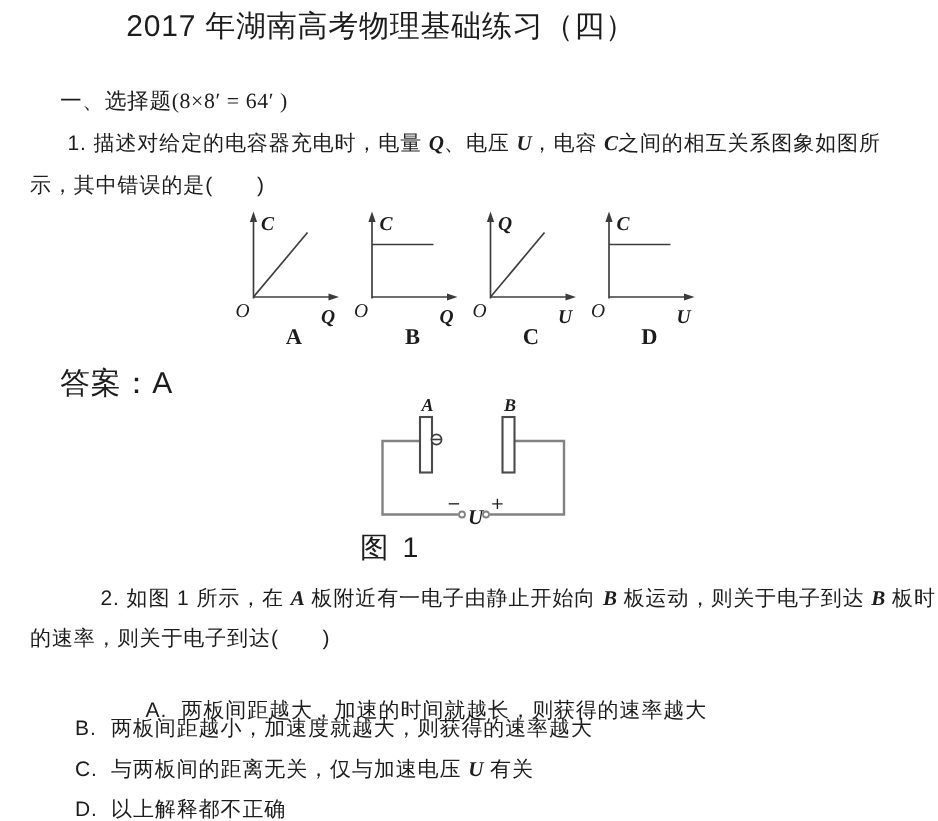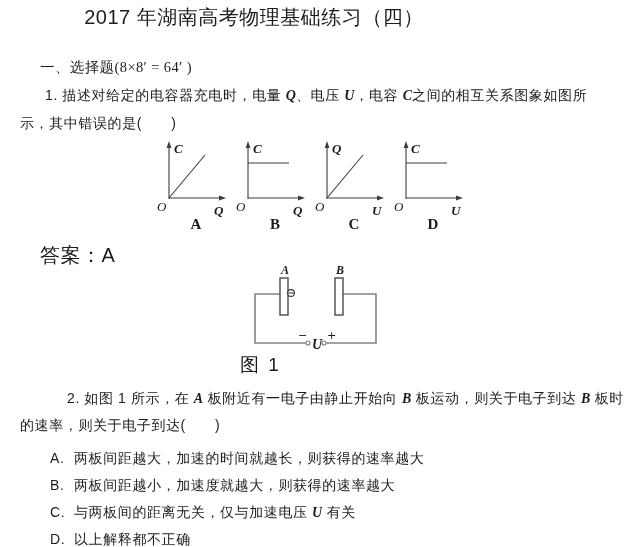--- a/index.html
+++ b/index.html
@@ -118,16 +118,16 @@
   <text class="plate-label" x="96" y="12">B</text>
   <text class="sign" x="58" y="77">−</text>
   <text class="ulabel" x="72" y="87">U</text>
   <text class="sign" x="87" y="77">+</text>
 </svg>
 <div class="abs fig-caption">图 1</div>
 
 <div class="abs bodytext q2-l1"><span>2. 如图 1 所示，在 </span><span class="var">A</span><span> 板附近有一电子由静止开始向 </span><span class="var">B</span><span> 板运动，则关于电子到达 </span><span class="var">B</span><span> 板时</span></div>
 <div class="abs bodytext q2-l2">的速率，则关于电子到达(　　)</div>
 
-<div class="abs bodytext option" style="top:450px;"><span class="opt-label">A.</span><span>两板间距越大，加速的时间就越长，则获得的速率越大</span><span class="var"></span><span></span></div>
+<div class="abs bodytext option" style="top:465px;margin-left:47px;"><span class="opt-label">A.</span><span>两板间距越大，加速的时间就越长，则获得的速率越大</span><span class="var"></span><span></span></div>
 <div class="abs bodytext option" style="top:477px;"><span class="opt-label">B.</span><span>两板间距越小，加速度就越大，则获得的速率越大</span><span class="var"></span><span></span></div>
 <div class="abs bodytext option" style="top:504px;"><span class="opt-label">C.</span><span>与两板间的距离无关，仅与加速电压 </span><span class="var">U</span><span> 有关</span></div>
 <div class="abs bodytext option" style="top:531px;"><span class="opt-label">D.</span><span>以上解释都不正确</span><span class="var"></span><span></span></div>
 
 </body></html>

